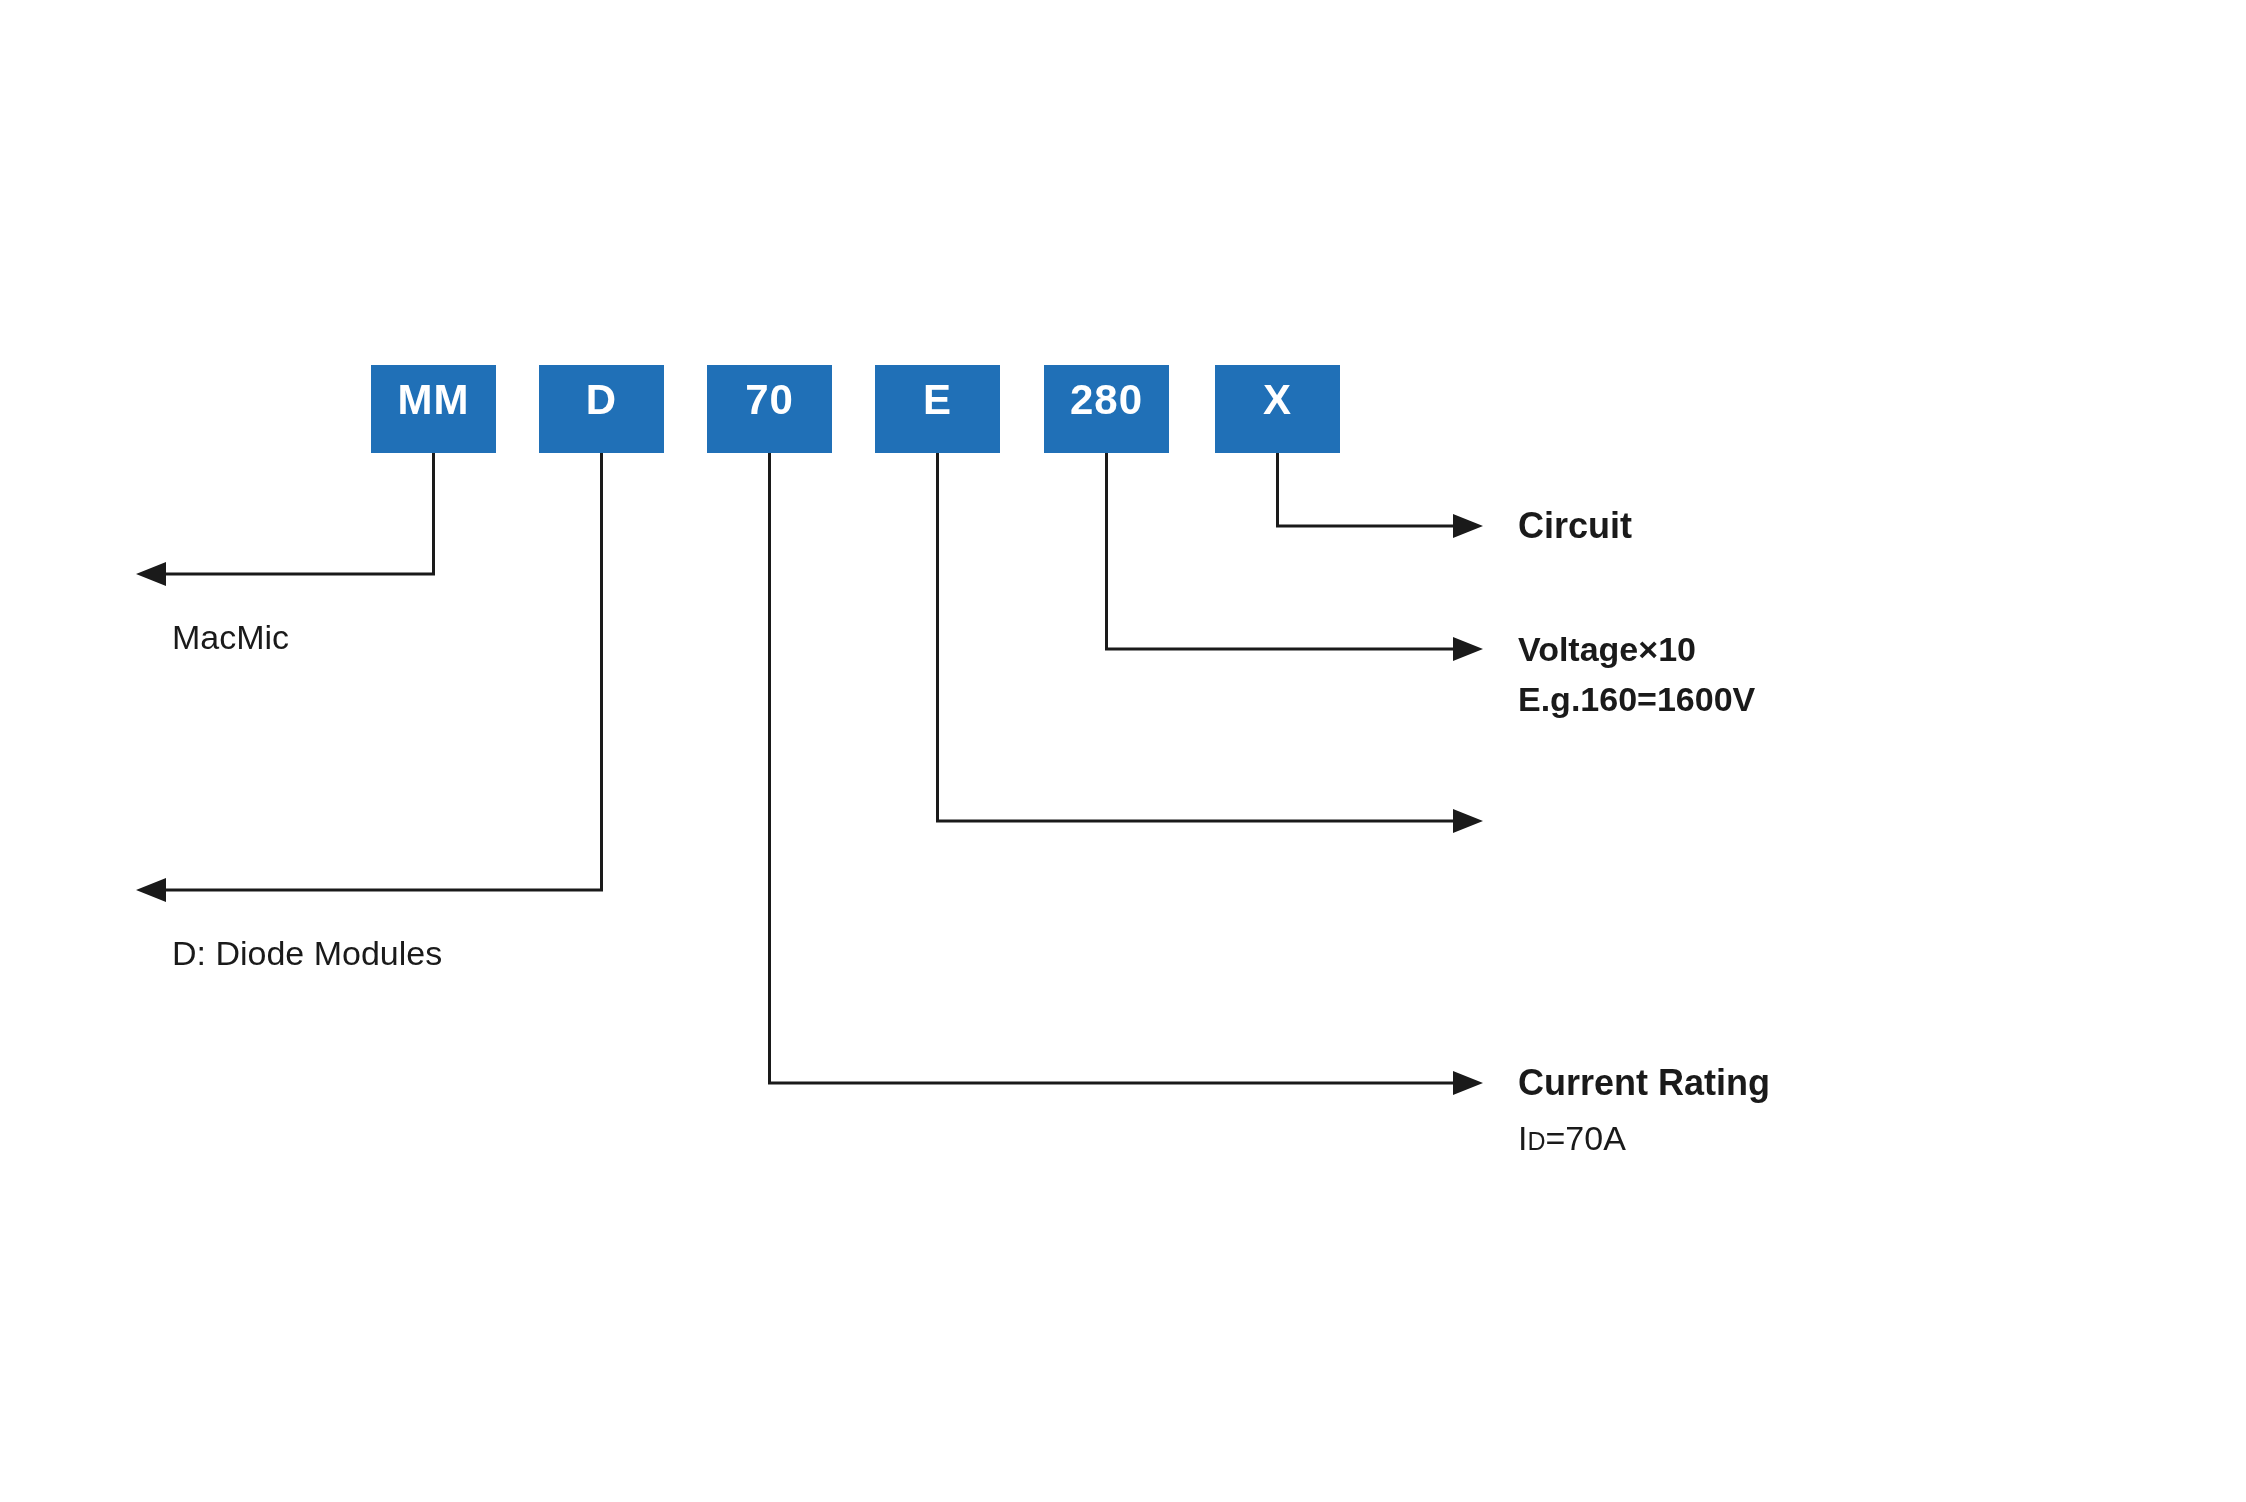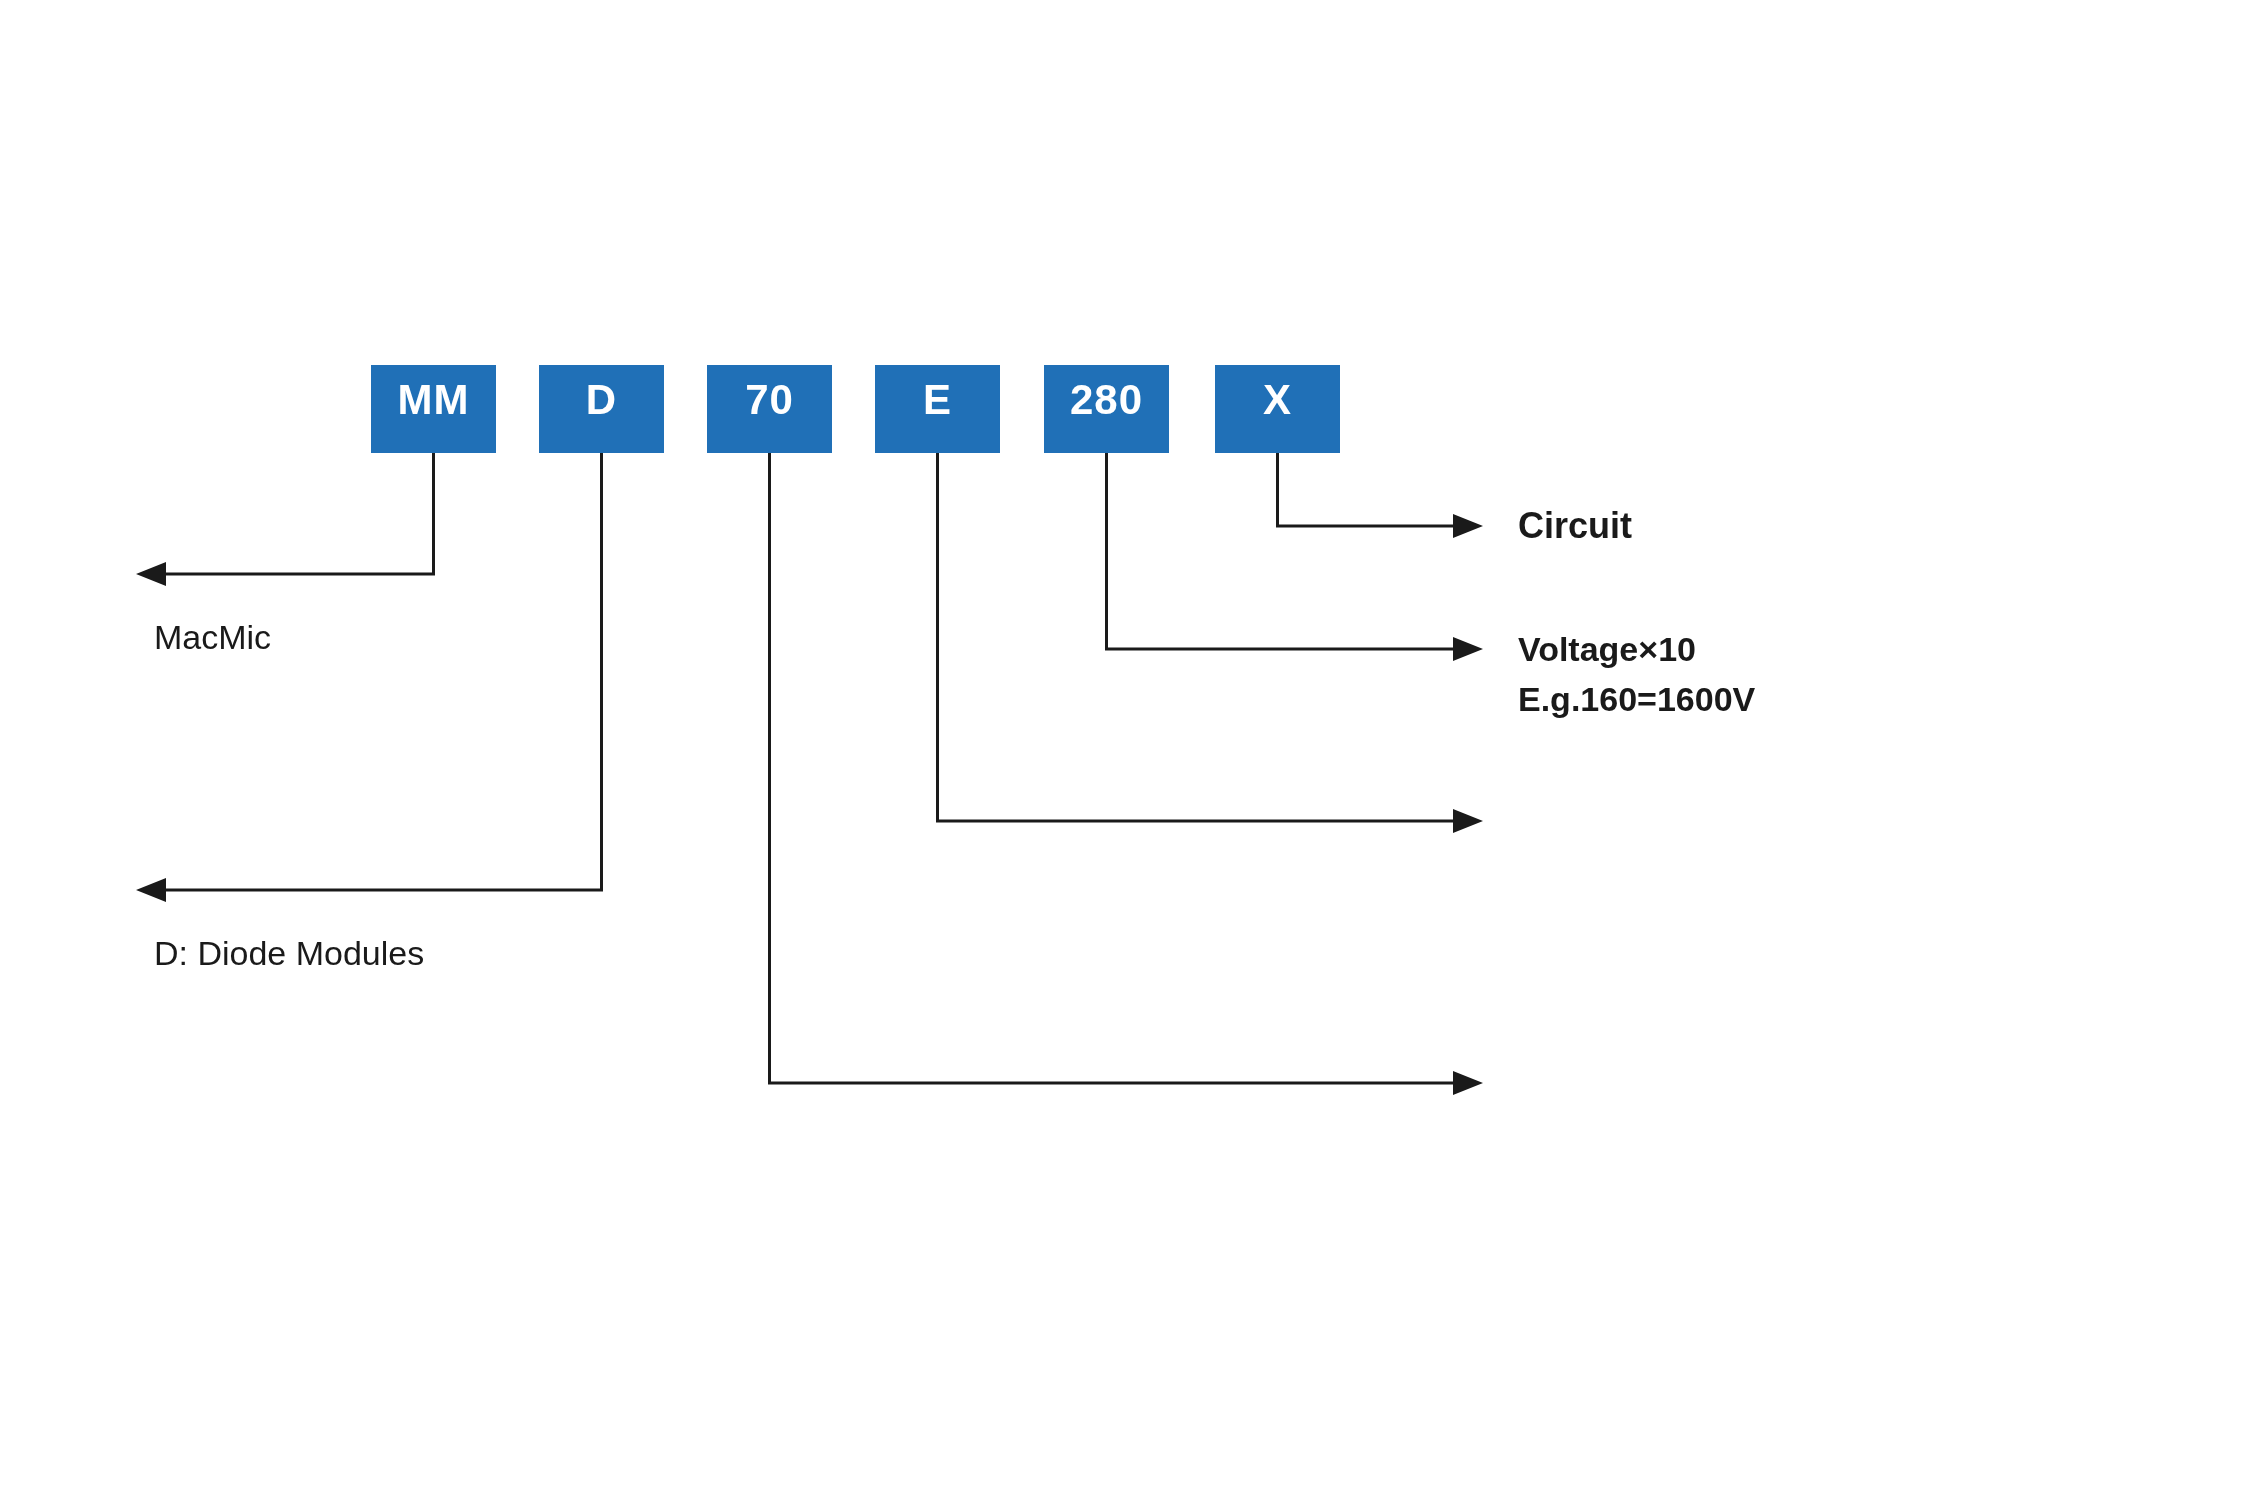--- a/index.html
+++ b/index.html
@@ -49,21 +49,21 @@
     position: absolute;
     white-space: nowrap;
     font-size: 34px;
     line-height: 50px;
   }
   .ann .title-line {
     font-size: 36px;
     font-weight: bold;
     line-height: 50px;
   }
-  .left-ann { left: 154px; text-align: center; }
+  .left-ann { left: 172px; text-align: center; }
   .right-ann { left: 1518px; }
 
   .ann-macmic  { top: 612px; }
   .ann-diode   { top: 928px; }
   .ann-circuit { top: 501px; }
   .ann-voltage { top: 624px; font-weight: bold; }
   .ann-package { top: 796px; }
   .ann-package .detail-line { margin-top: 7px; }
   .ann-current { top: 1058px; }
   .ann-current .detail-line { margin-top: 5px; }
@@ -114,14 +114,18 @@
   <div class="ann right-ann ann-circuit">
     <div class="title-line">Circuit</div>
   </div>
 
   <div class="ann right-ann ann-voltage">
     <div class="detail-line">Voltage×10</div>
     <div class="detail-line">E.g.160=1600V</div>
   </div>
 
 
+  <div class="ann right-ann ann-current">
+    <div class="title-line">Current Rating</div>
+    <div class="detail-line"><span>I</span><span class="sub-letter">D</span><span>=70A</span></div>
+  </div>
 
 </div>
 
 </body></html>

